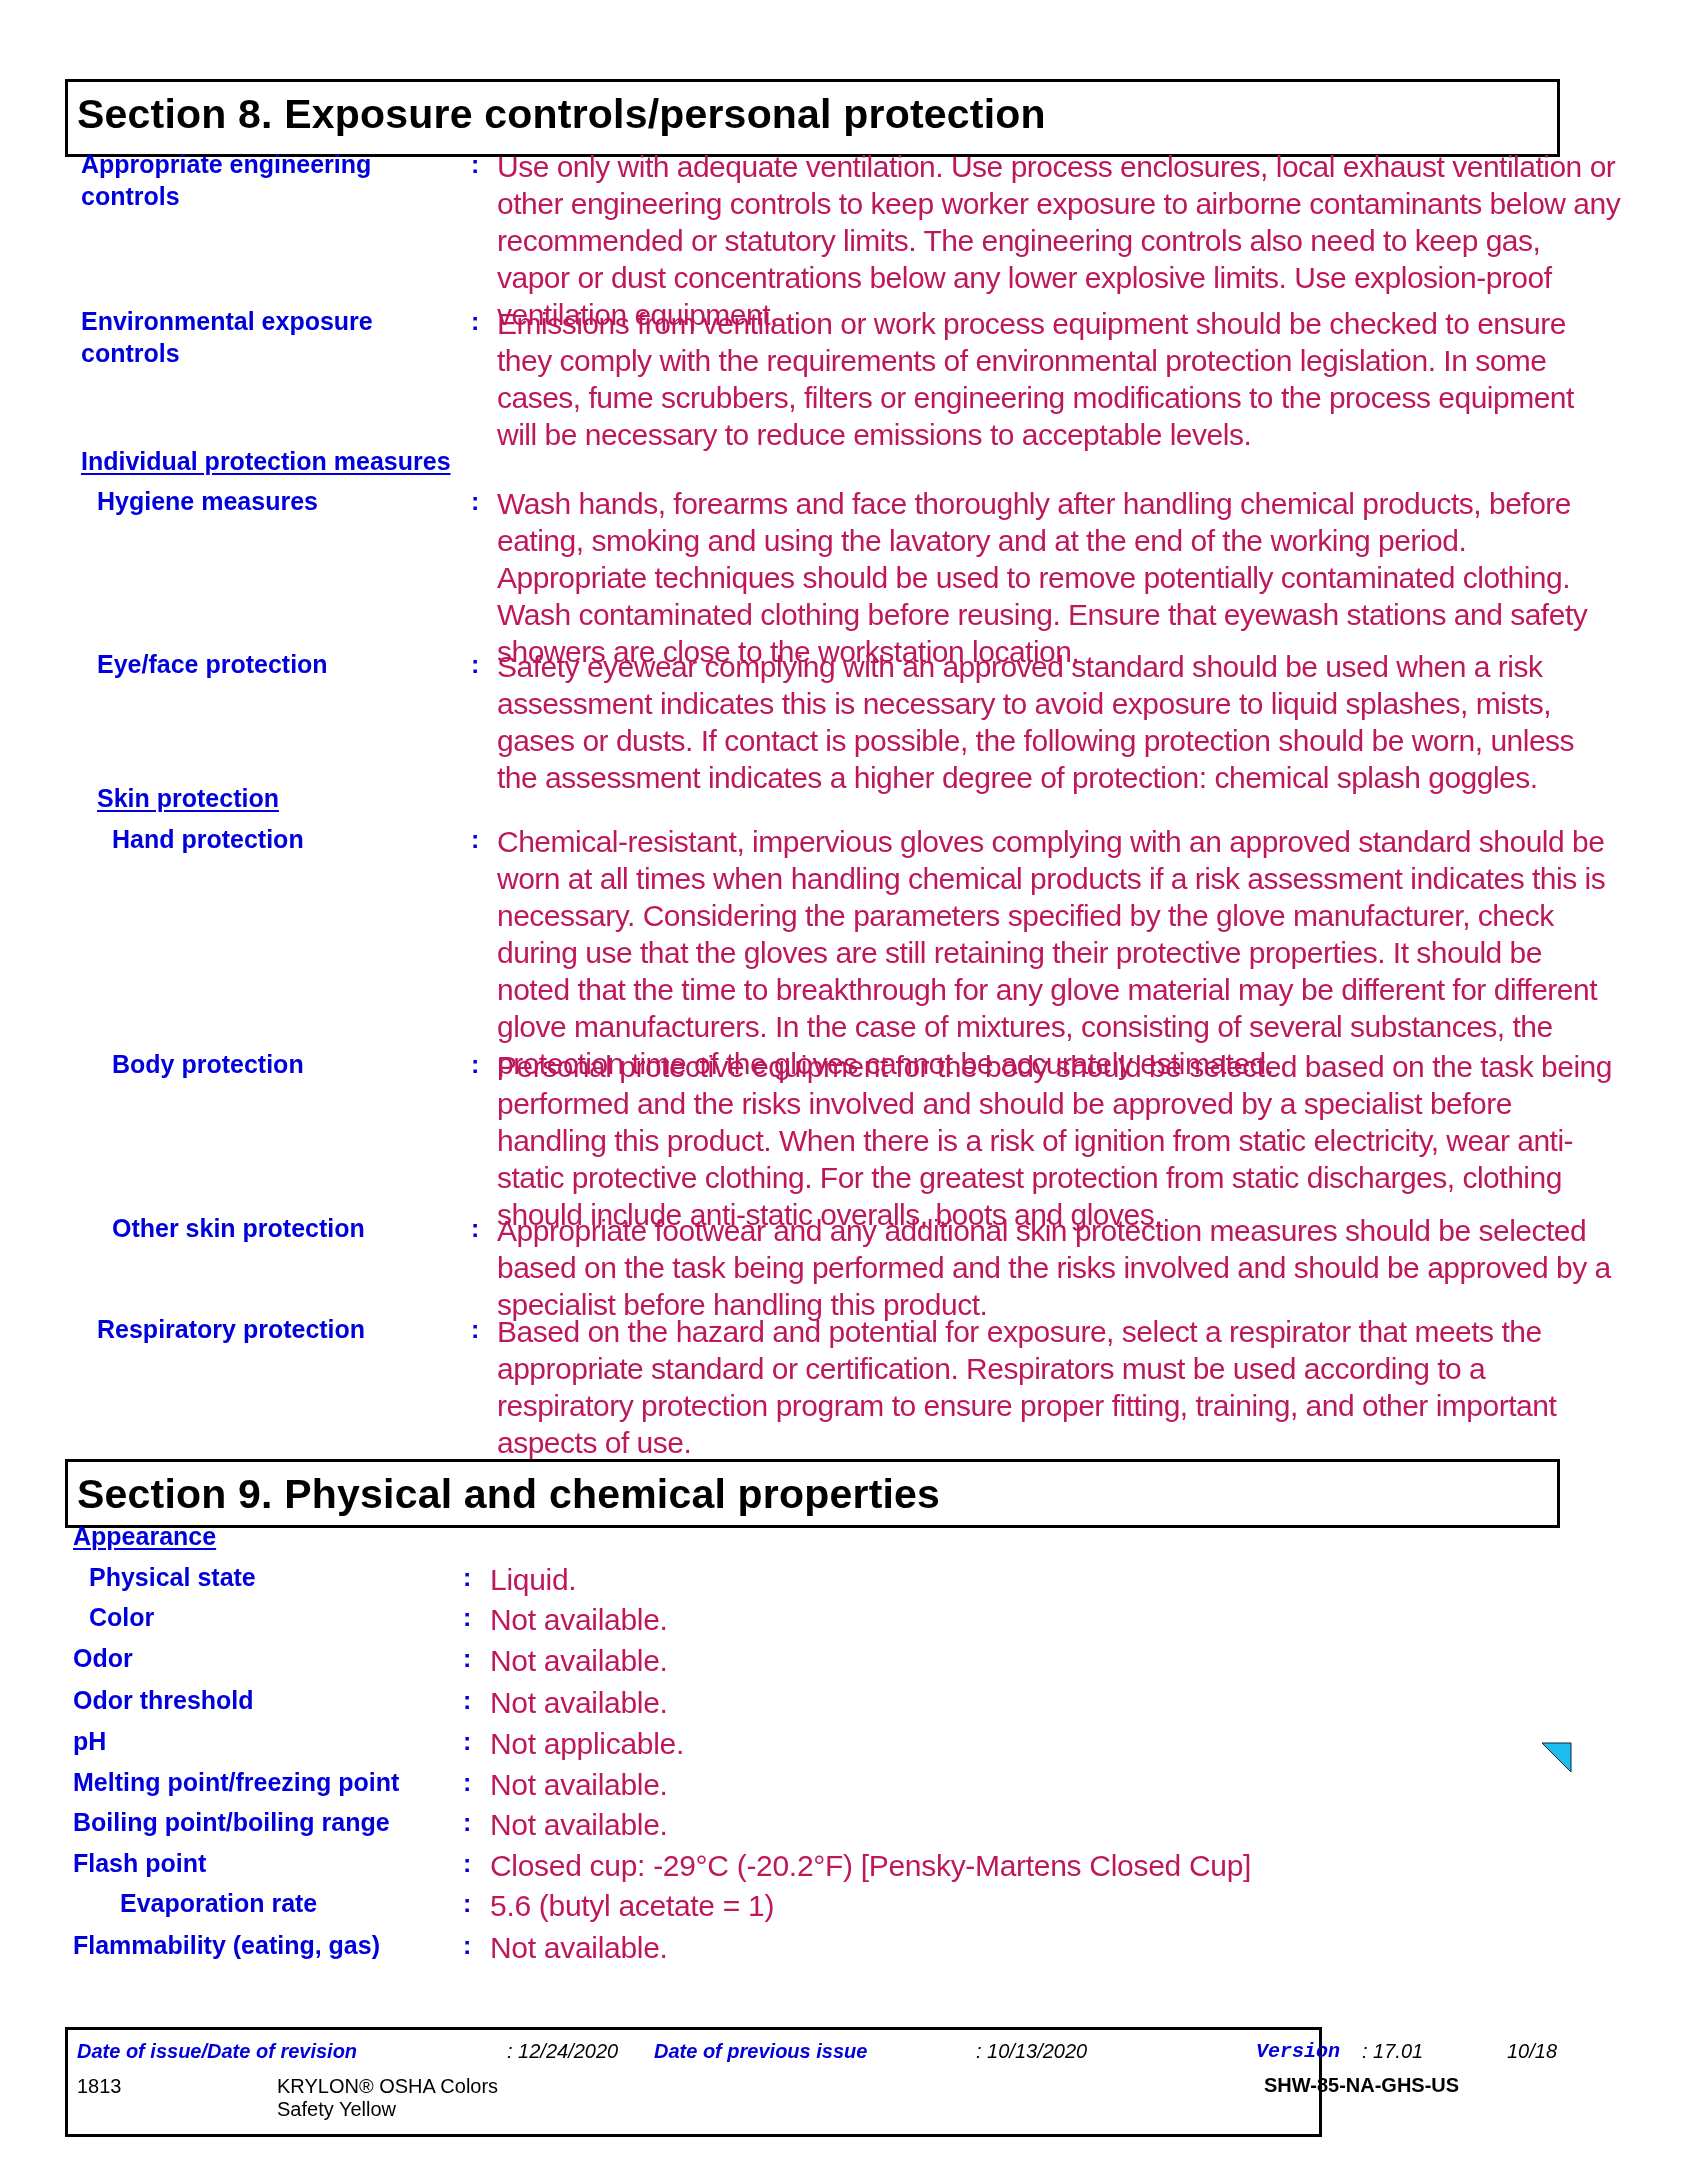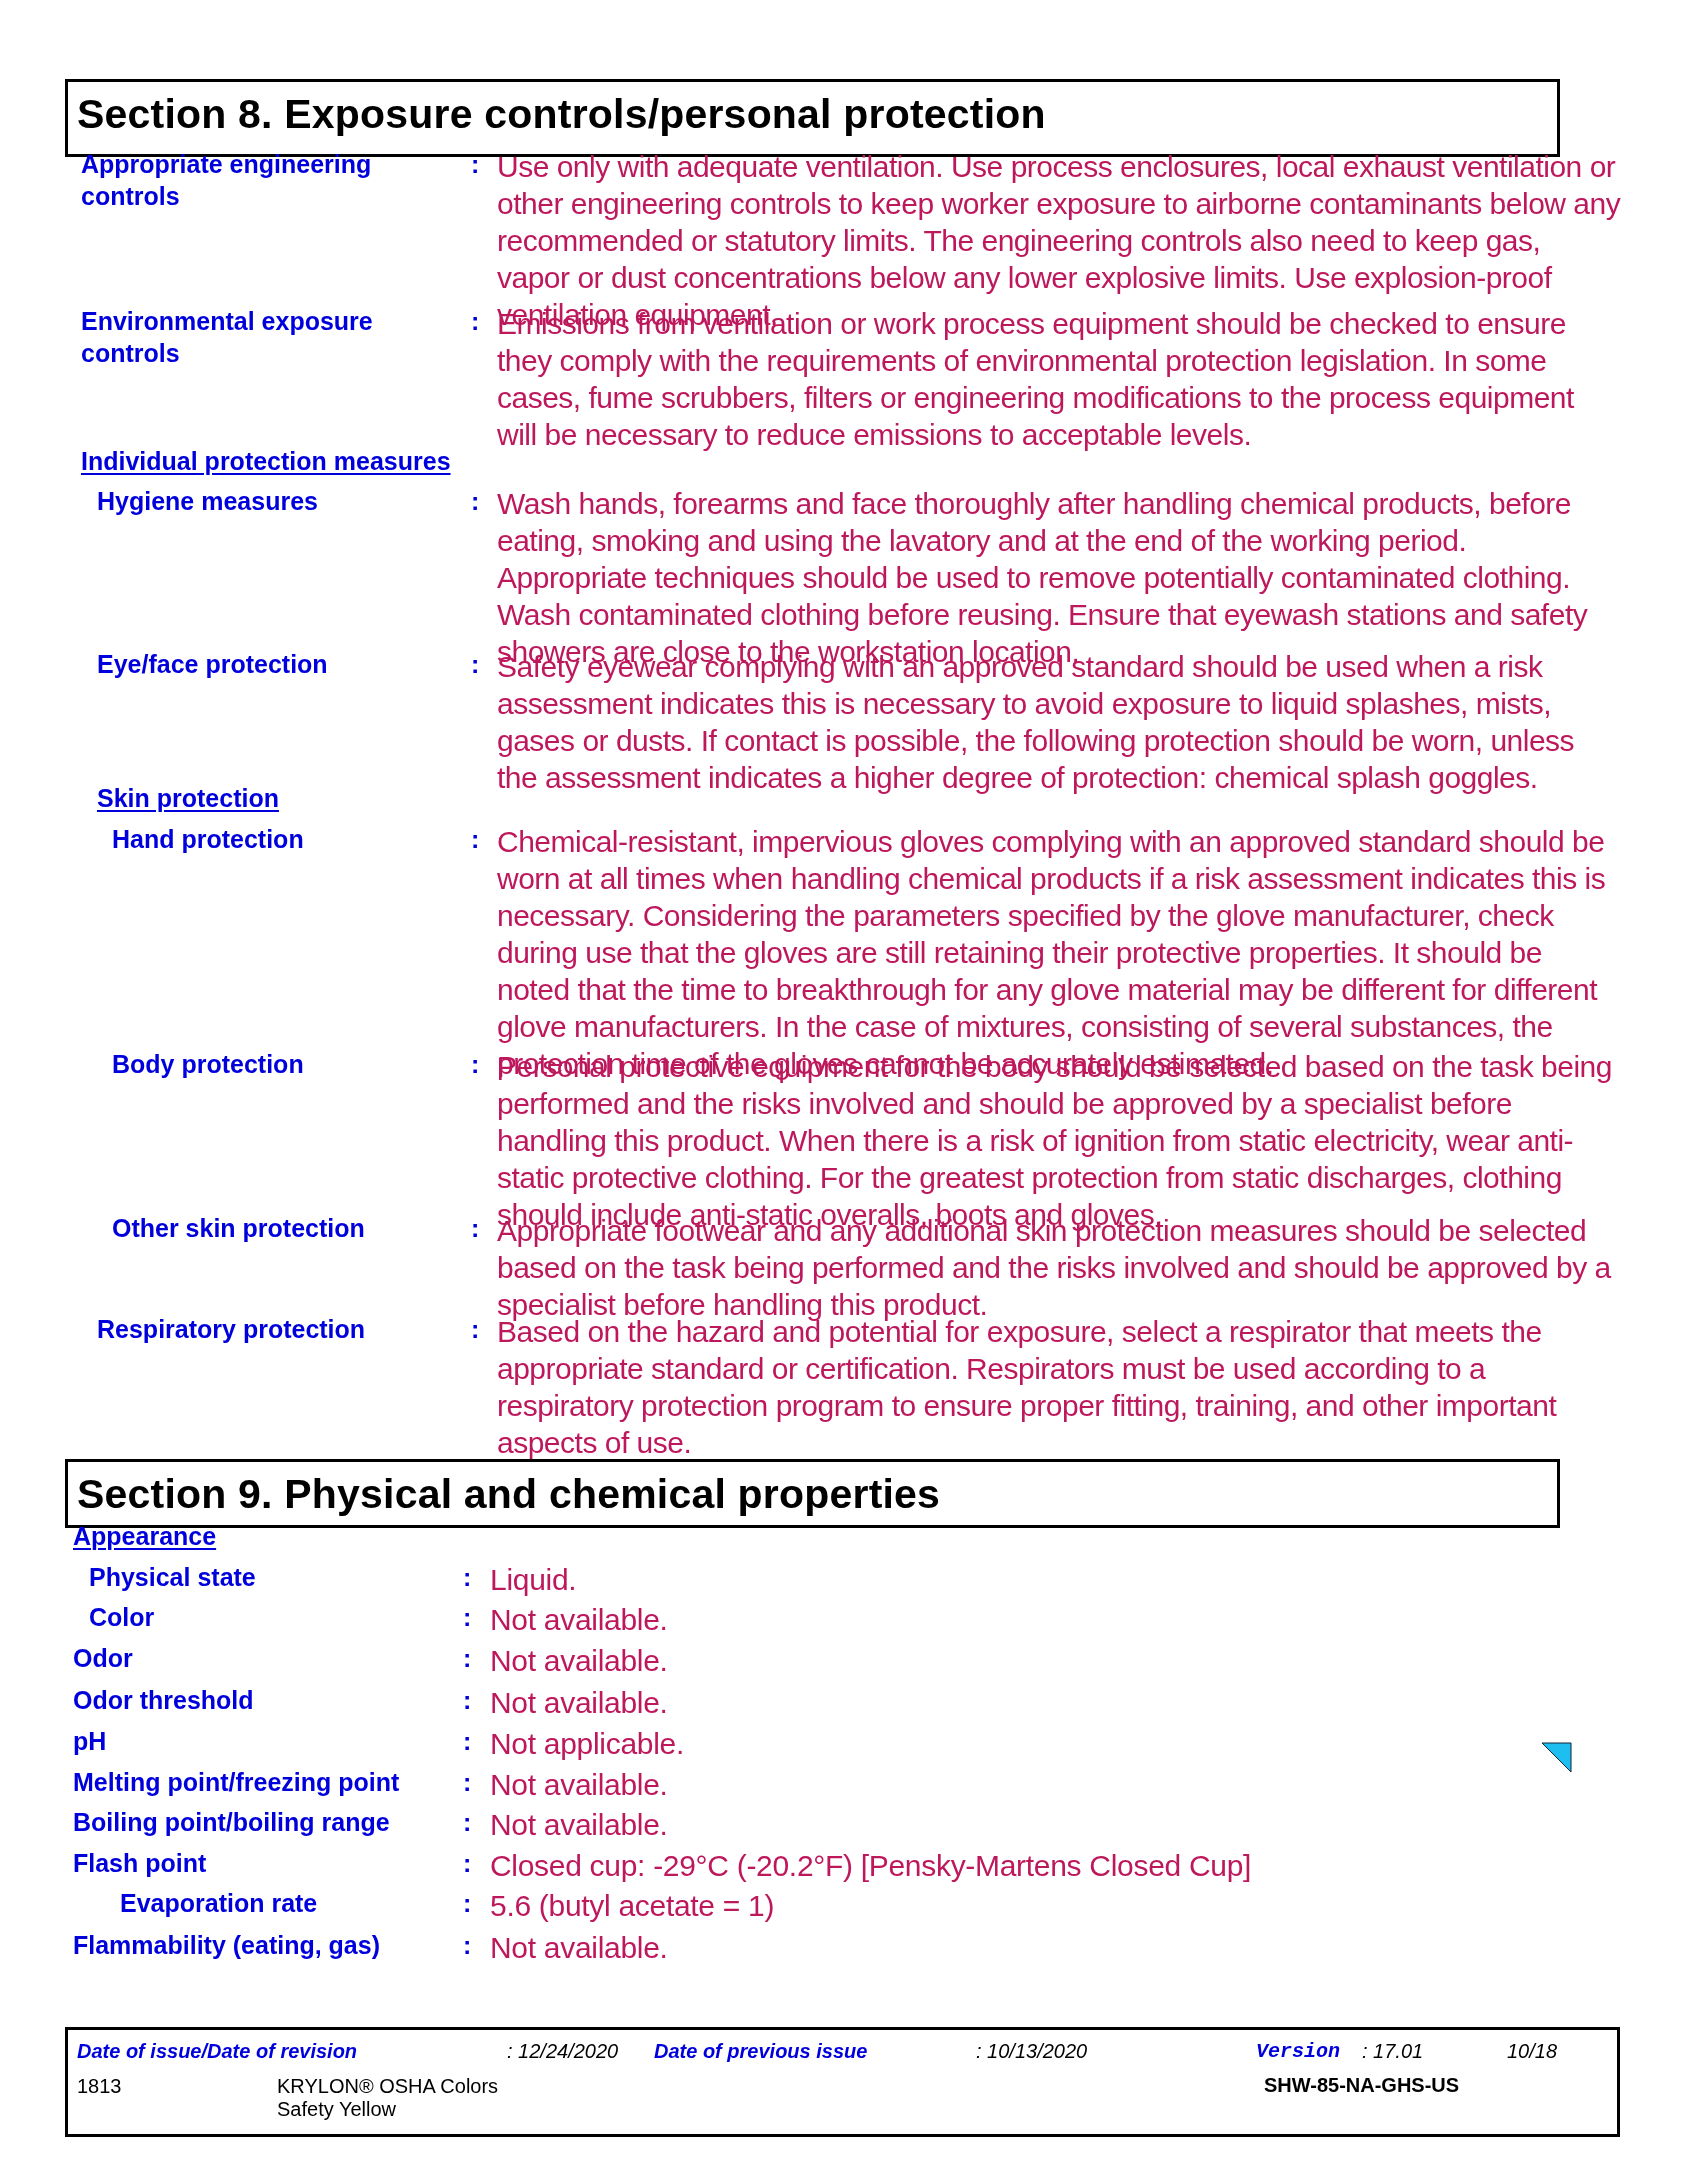--- a/index.html
+++ b/index.html
@@ -9,21 +9,21 @@
   .sec-box { position:absolute; left:65px; width:1495px; border:3px solid #000; box-sizing:border-box; }
   .sec-title { position:absolute; left:9px; font-family:"Liberation Sans", sans-serif; font-weight:bold;
                font-size:41px; line-height:1; white-space:nowrap; letter-spacing:0.2px; }
   .lbl { position:absolute; color:#0000dd; font-weight:bold; font-size:25px; line-height:32px; white-space:nowrap; }
   .lbl.wrap { white-space:normal; width:376px; }
   .lbl.u { text-decoration:underline; text-decoration-thickness:2px; text-underline-offset:3px; }
   .colon { position:absolute; color:#0000dd; font-weight:bold; font-size:25px; line-height:32px; }
   .val { position:absolute; font-size:30px; line-height:37px; color:#be185d; letter-spacing:-0.5px;
          word-spacing:0px; white-space:pre-line; }
   .val.s9 { letter-spacing:-0.3px; }
-  .footer { position:absolute; left:65px; top:2027px; width:1555px; height:110px;
+  .footer { position:absolute; left:65px; top:2027px; width:1257px; height:110px;
             border:3px solid #000; box-sizing:border-box; }
   .f-lbl { position:absolute; color:#0000dd; font-weight:bold; font-style:italic; font-size:20px; white-space:nowrap; }
   .f-val { position:absolute; color:#000; font-style:italic; font-size:20px; white-space:nowrap; }
   .f-txt { position:absolute; color:#000; font-size:20px; white-space:nowrap; line-height:24px; }
   .f-bold { position:absolute; color:#000; font-weight:bold; font-size:20px; white-space:nowrap; }
 </style>
 </head>
 <body>
 
 <div class="sec-box" style="top:79px; height:78px;">

